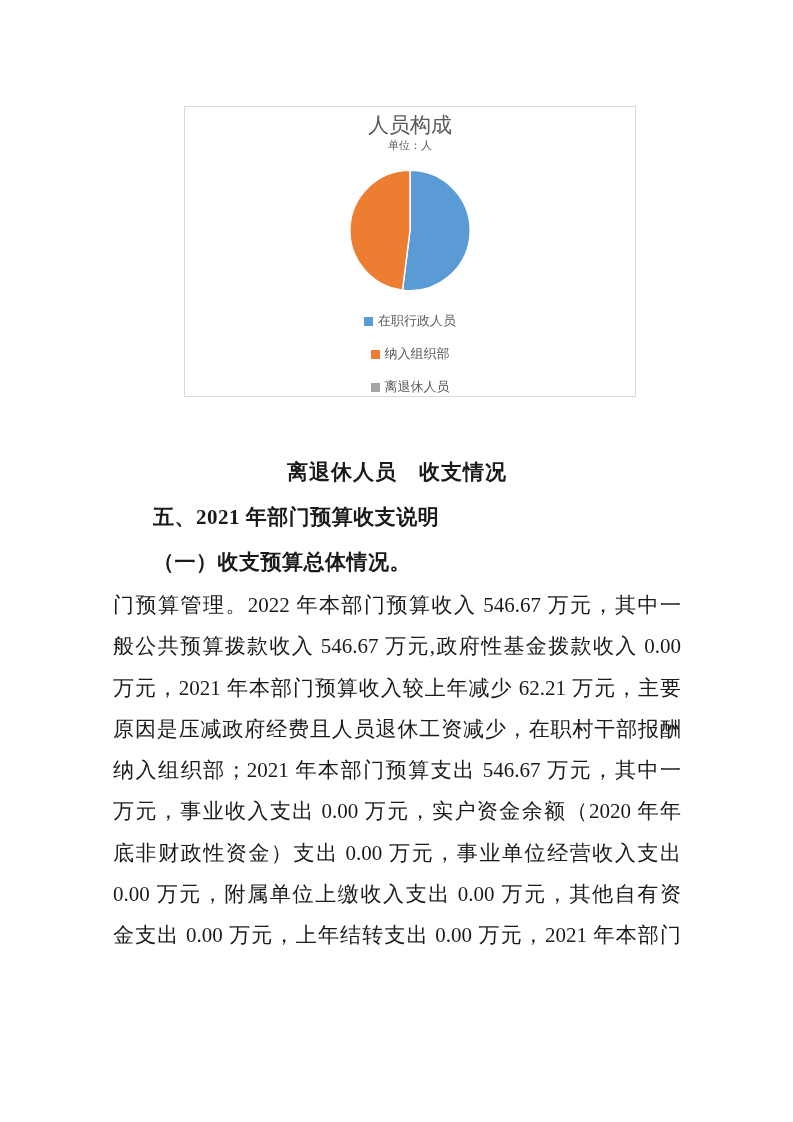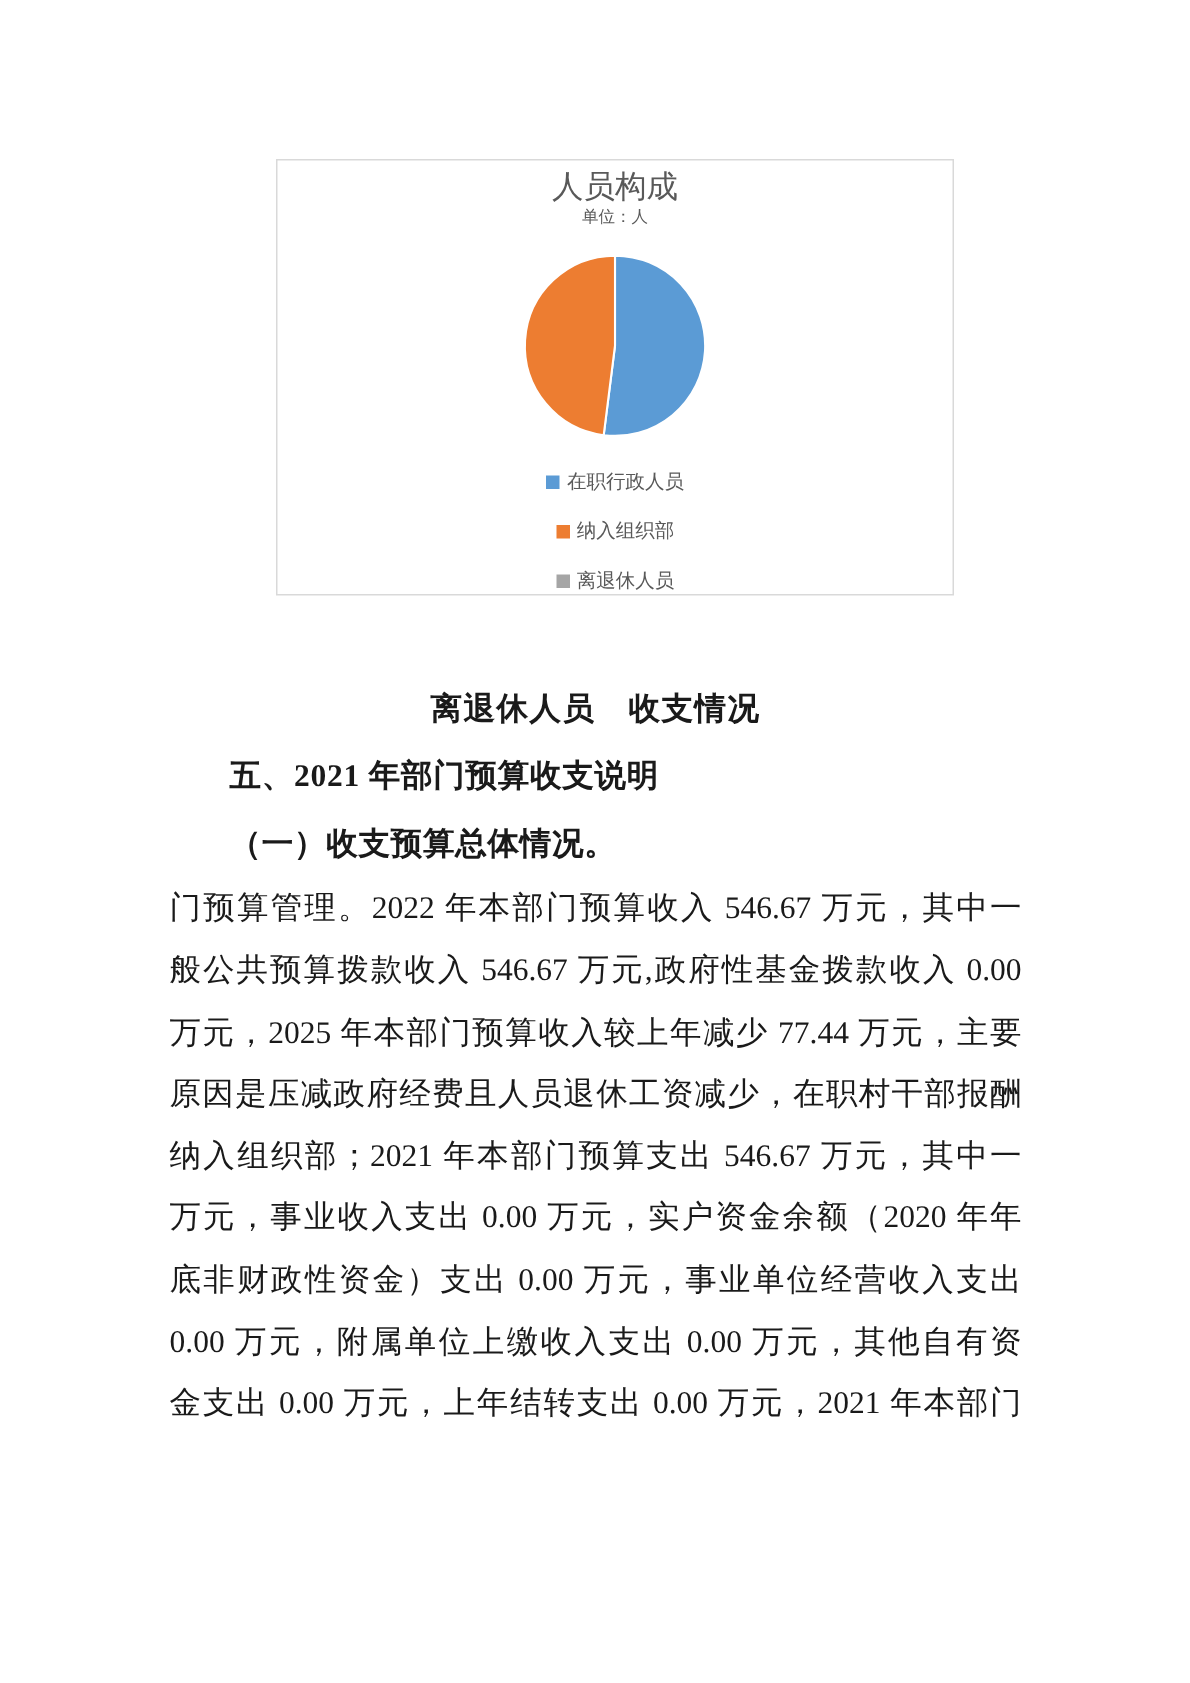--- a/index.html
+++ b/index.html
@@ -85,21 +85,21 @@
     </div>
   </div>
 
   <div class="text-col">
     <h1 class="h-part">离退休人员　收支情况</h1>
     <h2 class="h-sec">五、2021 年部门预算收支说明</h2>
     <h3 class="h-sub">（一）收支预算总体情况。</h3>
     <div>
       <div class="tline">门预算管理。2022 年本部门预算收入 546.67 万元，其中一</div>
       <div class="tline">般公共预算拨款收入 546.67 万元,政府性基金拨款收入 0.00</div>
-      <div class="tline">万元，2025 年本部门预算收入较上年减少 77.44 万元，主要</div>
+      <div class="tline">万元，2021 年本部门预算收入较上年减少 62.21 万元，主要</div>
       <div class="tline">原因是压减政府经费且人员退休工资减少，在职村干部报酬</div>
       <div class="tline">纳入组织部；2021 年本部门预算支出 546.67 万元，其中一</div>
       <div class="tline">万元，事业收入支出 0.00 万元，实户资金余额（2020 年年</div>
       <div class="tline">底非财政性资金）支出 0.00 万元，事业单位经营收入支出</div>
       <div class="tline">0.00 万元，附属单位上缴收入支出 0.00 万元，其他自有资</div>
       <div class="tline">金支出 0.00 万元，上年结转支出 0.00 万元，2021 年本部门</div>
     </div>
   </div>
 
 </div>

